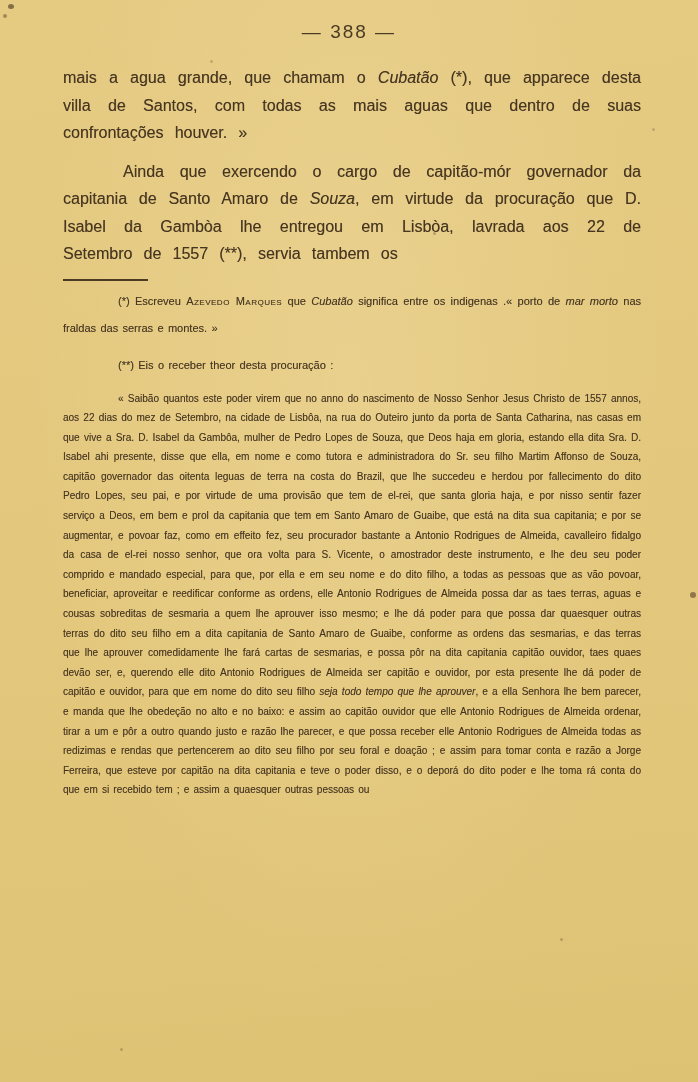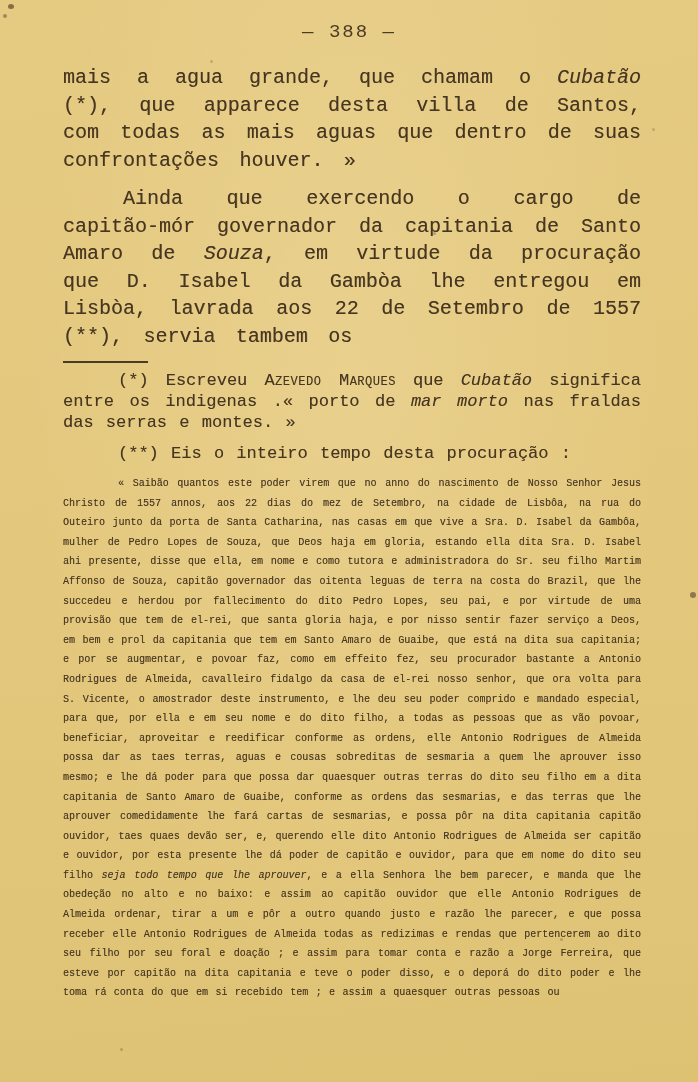--- a/index.html
+++ b/index.html
@@ -3,21 +3,21 @@
 <meta charset="utf-8">
 <style>
   html,body{margin:0;padding:0;}
   .page{
     position:relative;
     width:698px;height:1082px;
     overflow:hidden;
     background:
       radial-gradient(ellipse at 50% 35%, rgba(255,245,210,0.18), rgba(0,0,0,0) 65%),
       linear-gradient(175deg,#e5ca82 0%, #e3c77c 55%, #dec274 100%);
-    font-family:Liberation Mono, monospace;
+    font-family:Liberation Sans, sans-serif;
     color:#463520;
     box-sizing:border-box;
   }
   .speck{position:absolute;border-radius:50%;background:#6b5636;opacity:.55;}
   .s1{left:8px;top:4px;width:6px;height:5px;opacity:.8;}
   .s2{left:3px;top:14px;width:4px;height:4px;}
   .s3{left:690px;top:592px;width:6px;height:6px;opacity:.7;}
   .s4{left:433px;top:232px;width:3px;height:3px;opacity:.4;}
   .s5{left:120px;top:1048px;width:3px;height:3px;opacity:.35;}
   .s6{left:652px;top:128px;width:3px;height:3px;opacity:.3;}
@@ -30,39 +30,39 @@
     font-size:19px;
     letter-spacing:2px;
     color:#4c3b24;
   }
   .content{
     position:absolute;
     left:63px;right:57px;top:64px;
   }
   .main-text p{
     margin:0;
-    font-size:20px;
+    font-size:16px;
     line-height:27.5px;
     text-align:justify;
     word-spacing:0.42em;
     text-shadow:0.3px 0.3px 0.4px rgba(70,53,32,0.45);
   }
   .main-text p + p{margin-top:11px;}
   p.indent{text-indent:60px;}
 
   .footnote-sep{
     width:85px;
     border:none;
     border-top:2px solid #4a3a26;
     margin:11px 0 7px 0;
   }
   .footnotes p{
     margin:0 0 10px 0;
-    font-size:17px;
-    line-height:21px;
+    font-size:11px;
+    line-height:27px;
     text-align:justify;
     word-spacing:0.12em;
     text-shadow:0.2px 0.2px 0.3px rgba(70,53,32,0.4);
   }
   .footnotes p.indent{text-indent:55px;}
 
   .quote p{
     margin:0;
     font-size:10px;
     line-height:19.6px;
@@ -91,19 +91,19 @@
   <div class="pagenum">— 388 —</div>
 
   <div class="content">
     <div class="main-text">
         <p><span>mais a agua grande, que chamam o </span><span class="it">Cubatão</span><span> (*), que apparece desta villa de Santos, com todas as mais aguas que dentro de suas confrontações houver. »</span></p>
         <p class="indent"><span>Ainda que exercendo o cargo de capitão-mór governador da capitania de Santo Amaro de </span><span class="it">Souza</span><span>, em virtude da procuração que D. Isabel da Gambòa lhe entregou em Lisbòa, lavrada aos 22 de Setembro de 1557 (**), servia tambem os</span></p>
       </div>
     <hr class="footnote-sep">
     <div class="footnotes">
         <p class="indent"><span>(*)  Escreveu </span><span class="sc">Azevedo Marques</span><span> que </span><span class="it">Cubatão</span><span> significa entre os indigenas .« porto de </span><span class="it">mar morto</span><span> nas fraldas das serras e montes. »</span></p>
-        <p class="indent"><span>(**)  Eis o inteiro tempo desta procuração :</span></p>
+        <p class="indent"><span>(**)  Eis o receber theor desta procuração :</span></p>
       </div>
     <div class="quote">
         <p class="indent"><span>« Saibão quantos este poder virem que no anno do nascimento de Nosso Senhor Jesus Christo de 1557 annos, aos 22 dias do mez de Setembro, na cidade de Lisbôa, na rua do Outeiro junto da porta de Santa Catharina, nas casas em que vive a Sra. D. Isabel da Gambôa, mulher de Pedro Lopes de Souza, que Deos haja em gloria, estando ella dita Sra. D. Isabel ahi presente, disse que ella, em nome e como tutora e administradora do Sr. seu filho Martim Affonso de Souza, capitão governador das oitenta leguas de terra na costa do Brazil, que lhe succedeu e herdou por fallecimento do dito Pedro Lopes, seu pai, e por virtude de uma provisão que tem de el-rei, que santa gloria haja, e por nisso sentir fazer serviço a Deos, em bem e prol da capitania que tem em Santo Amaro de Guaibe, que está na dita sua capitania; e por se augmentar, e povoar faz, como em effeito fez, seu procurador bastante a Antonio Rodrigues de Almeida, cavalleiro fidalgo da casa de el-rei nosso senhor, que ora volta para S. Vicente, o amostrador deste instrumento, e lhe deu seu poder comprido e mandado especial, para que, por ella e em seu nome e do dito filho, a todas as pessoas que as vão povoar, beneficiar, aproveitar e reedificar conforme as ordens, elle Antonio Rodrigues de Almeida possa dar as taes terras, aguas e cousas sobreditas de sesmaria a quem lhe aprouver isso mesmo; e lhe dá poder para que possa dar quaesquer outras terras do dito seu filho em a dita capitania de Santo Amaro de Guaibe, conforme as ordens das sesmarias, e das terras que lhe aprouver comedidamente lhe fará cartas de sesmarias, e possa pôr na dita capitania capitão ouvidor, taes quaes devão ser, e, querendo elle dito Antonio Rodrigues de Almeida ser capitão e ouvidor, por esta presente lhe dá poder de capitão e ouvidor, para que em nome do dito seu filho </span><span class="it">seja todo tempo que lhe aprouver</span><span>, e a ella Senhora lhe bem parecer, e manda que lhe obedeção no alto e no baixo: e assim ao capitão ouvidor que elle Antonio Rodrigues de Almeida ordenar, tirar a um e pôr a outro quando justo e razão lhe parecer, e que possa receber elle Antonio Rodrigues de Almeida todas as redizimas e rendas que pertencerem ao dito seu filho por seu foral e doação ; e assim para tomar conta e razão a Jorge Ferreira, que esteve por capitão na dita capitania e teve o poder disso, e o deporá do dito poder e lhe toma rá conta do que em si recebido tem ; e assim a quaesquer outras pessoas ou</span></p>
       </div>
   </div>
 </div>
 
 </body></html>

